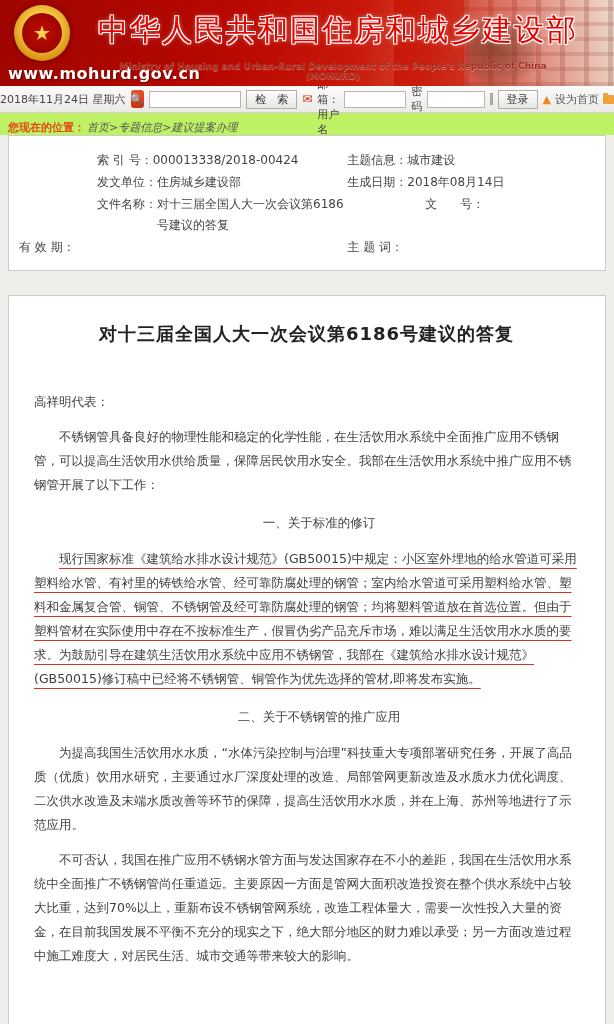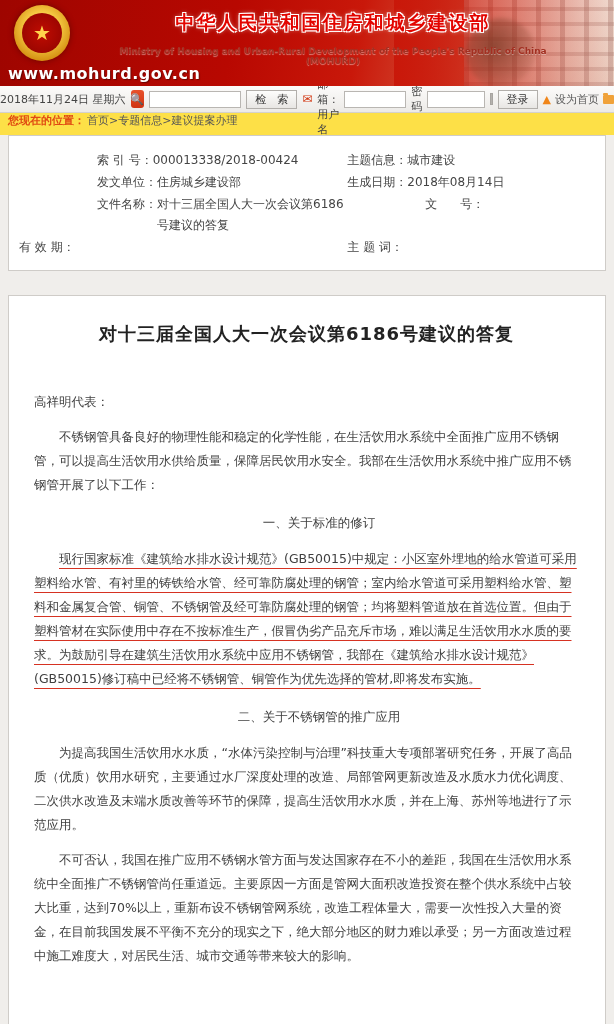--- a/index.html
+++ b/index.html
@@ -19,21 +19,21 @@
   .tree { position:absolute; right:78px; top:18px; width:70px; height:70px; border-radius:50%;
     background:radial-gradient(circle at 40% 40%, rgba(120,60,40,.75), rgba(120,60,40,.15) 70%, transparent 75%); filter:blur(2px); }
   .emblem { position:absolute; left:14px; top:5px; width:56px; height:56px; border-radius:50%;
     background:radial-gradient(circle at 50% 42%, #ffe98c 0%, #f5c842 40%, #d49012 75%, #a56a00 100%);
     display:flex; align-items:center; justify-content:center; box-shadow:0 0 6px rgba(0,0,0,.35); }
   .emblem-inner { width:40px; height:40px; border-radius:50%; background:radial-gradient(#c00c02,#8e0300);
     display:flex; align-items:center; justify-content:center; color:#ffd34d; font-size:20px; }
   .site-url { position:absolute; left:8px; top:64px; color:#ffffff; font-size:16px; font-weight:bold; letter-spacing:.5px;
     text-shadow:1px 1px 1px rgba(0,0,0,.4); }
   .header-text { position:absolute; left:98px; top:10px; width:470px; text-align:center; }
-  .header-title { font-size:19px; font-weight:bold; letter-spacing:2px; color:#e30500; white-space:nowrap;
+  .header-title { font-size:30px; font-weight:normal; letter-spacing:2px; color:#e30500; white-space:nowrap;
     text-shadow:-1px -1px 0 #fff, 1px -1px 0 #fff, -1px 1px 0 #fff, 1px 1px 0 #fff, 0 0 5px rgba(255,255,255,.7); }
   .header-sub { margin-top:10px; font-size:9px; font-weight:bold; color:#a33022;
     text-shadow:0 1px 1px rgba(255,255,255,.45); }
 
   
   .toolbar { height:27px; display:flex; align-items:center; gap:5px; padding:0 0;
     background:linear-gradient(#fcfbfa,#eceae7); border-bottom:1px solid #d4d1cd; font-size:11px; color:#444; }
   .tb-date { white-space:nowrap; }
   .mag-icon { width:18px; height:18px; border-radius:3px; background:linear-gradient(#e8512b,#cf3312);
     color:#fff; font-size:11px; display:flex; align-items:center; justify-content:center; }
@@ -44,23 +44,23 @@
   .mail-icon { color:#d23814; font-size:12px; }
   .kbd-icon { width:16px; height:12px; border:1px solid #a8a5a1; background:
     repeating-linear-gradient(90deg,#b5b2ae 0 2px, transparent 2px 4px) #f2f1ef; }
   .tb-right { margin-left:auto; display:flex; align-items:center; gap:4px; white-space:nowrap; }
   .up-icon { color:#f08519; font-size:11px; }
   .fav-icon { width:11px; height:9px; background:#f0a23a; border-radius:1px; position:relative; }
   .fav-icon::before { content:""; position:absolute; left:0; top:-2px; width:5px; height:2px; background:#f0a23a; border-radius:1px 1px 0 0; }
   .tb-link { color:#555; text-decoration:none; }
 
   
-  .breadcrumb { height:22px; display:flex; align-items:flex-start; padding:0 8px; font-size:11px; background:#fde047; }
+  .breadcrumb { height:22px; display:flex; align-items:flex-end; padding:0 8px; font-size:11px; background:#bef264; }
   .crumb-prefix { color:#e04a12; font-weight:bold; }
-  .crumb-path { color:#555; margin-left:2px; }
+  .crumb-path { color:#555; margin-left:2px;font-style:italic; }
 
   
   .meta-box { margin:0 8px 0; background:#fff; border:1px solid #cfccc8; padding:14px 10px 12px;
     display:grid; grid-template-columns:57% 43%; row-gap:1px; font-size:12px; color:#444; }
   .meta-row { line-height:21px; display:flex; }
   .meta-row.left { padding-left:78px; }
   .meta-label { white-space:pre; color:#444; }
   .meta-value { color:#444; }
 
   

